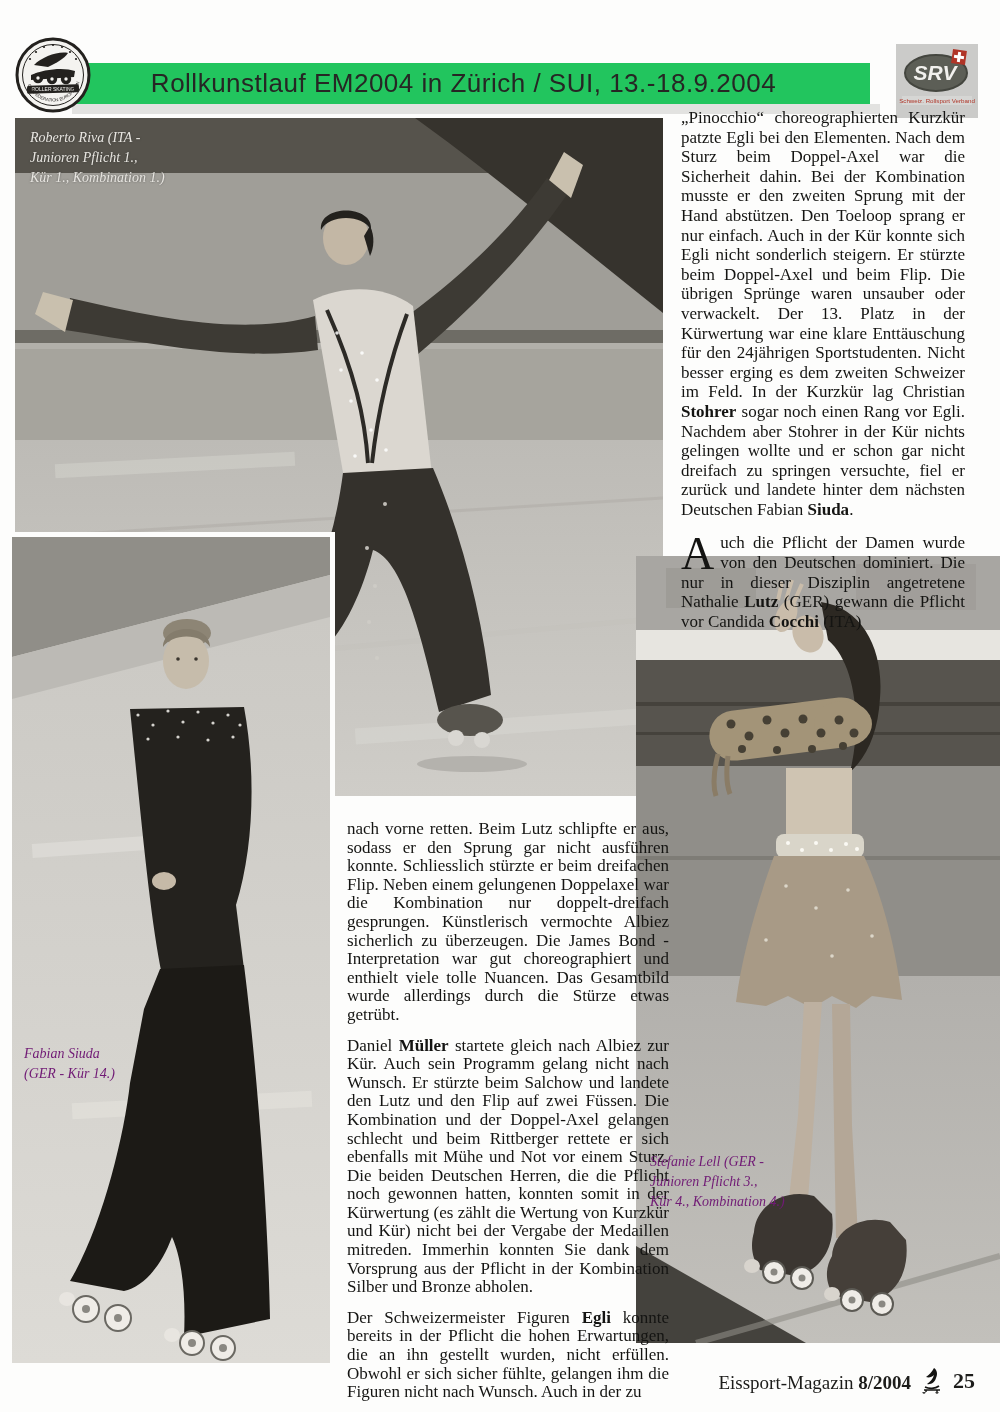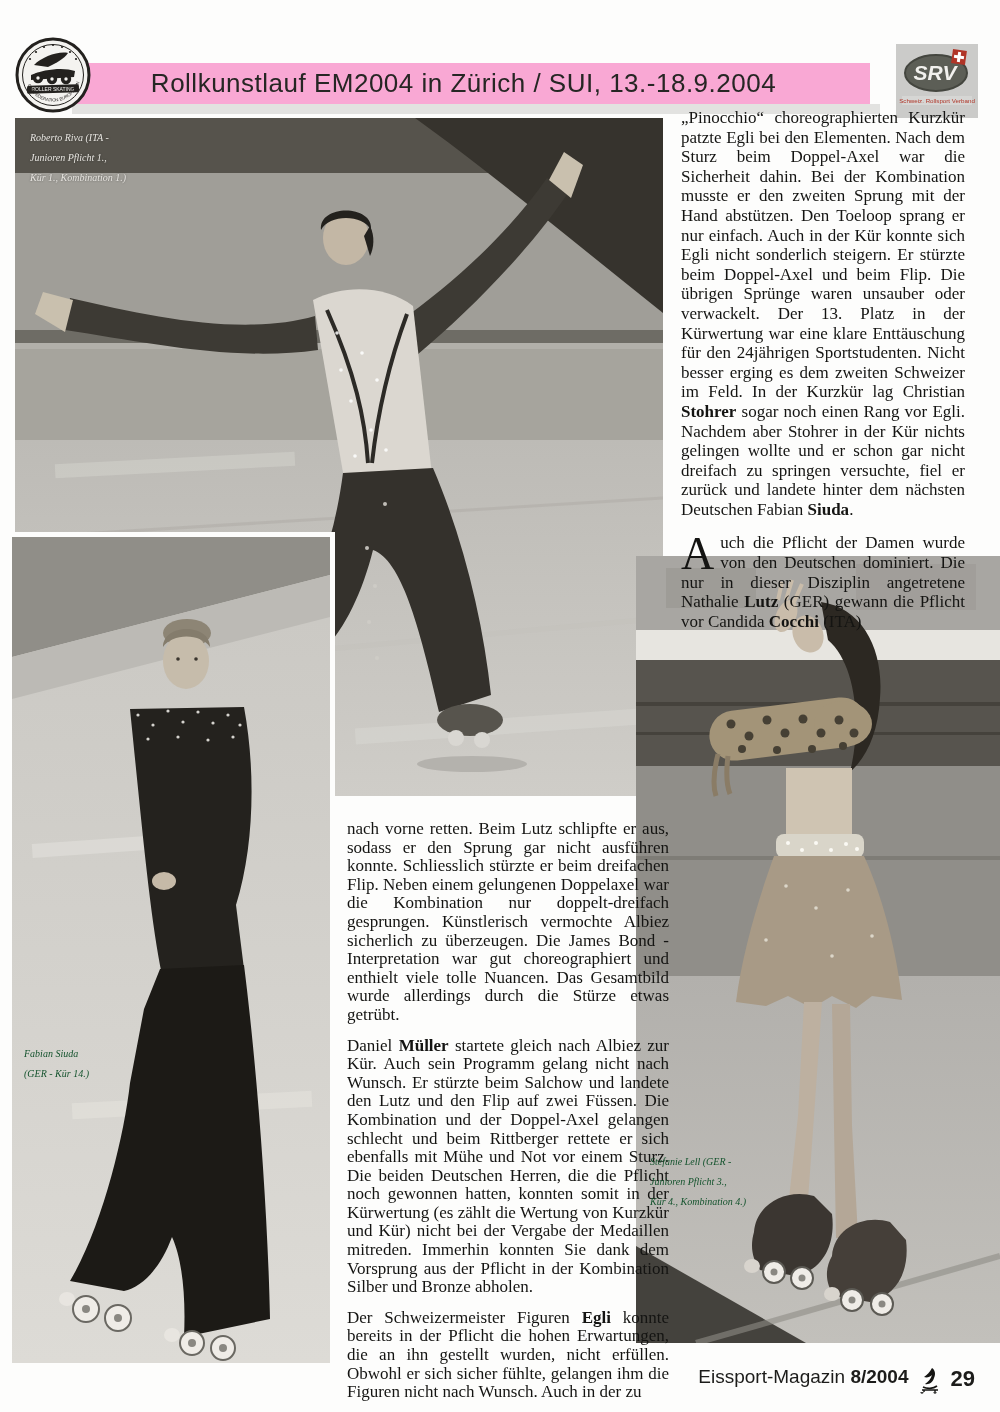--- a/index.html
+++ b/index.html
@@ -1,48 +1,48 @@
 <!DOCTYPE html>
 <html><head>
 <meta charset="utf-8">
 <style>
   html,body{margin:0;padding:0;background:#e9e9e7;}
   .page{position:relative;width:1000px;height:1412px;margin:0 auto;background:#fdfdfc;overflow:hidden;
         font-family:"Liberation Serif",serif;color:#1a1a18;}
   
-  .title-bar{position:absolute;left:57px;top:63px;width:813px;height:41px;background:#f9a8d4;
+  .title-bar{position:absolute;left:57px;top:63px;width:813px;height:41px;background:#22c55e;
              display:flex;align-items:center;justify-content:center;}
   .title-bar span{font-family:"Liberation Sans",sans-serif;font-size:26px;color:#262624;letter-spacing:.5px;}
   .title-shadow{position:absolute;left:72px;top:104px;width:808px;height:10px;background:#e2e2e0;}
   .cers-logo{position:absolute;left:14px;top:33px;width:78px;height:84px;}
   .srv-logo{position:absolute;left:896px;top:44px;width:82px;height:54px;}
   
   .photo{position:absolute;overflow:hidden;}
   .photo svg{display:block;width:100%;height:100%;}
   .photo-main{left:15px;top:118px;width:648px;height:678px;z-index:1;}
   .photo-left{left:12px;top:537px;width:318px;height:826px;z-index:2;outline:5px solid #fdfdfc;}
   .photo-right{left:636px;top:556px;width:364px;height:787px;z-index:2;}
-  .caption{position:absolute;font-style:italic;font-size:10px;line-height:20px;z-index:5;}
+  .caption{position:absolute;font-style:italic;font-size:14px;line-height:20px;z-index:5;}
   .cap-light{color:#e8e6e1;text-shadow:0 0 2px rgba(40,40,40,.55);}
-  .cap-dark{color:#14532d;}
+  .cap-dark{color:#701a75;}
   .cap-main{left:30px;top:128px;}
   .cap-left{left:24px;top:1044px;}
   .cap-right{left:650px;top:1152px;}
   
   .col{position:absolute;z-index:3;text-align:justify;font-size:17px;color:#141412;}
   .col-right{left:681px;top:108px;width:284px;line-height:19.6px;}
   .col-mid{left:347px;top:820px;width:322px;line-height:18.6px;}
   .col p{margin:0;}
   .col p+p{margin-top:12px;}
   .p-gap{margin-top:14px !important;}
   b{font-weight:bold;}
   .dropcap{float:left;font-size:46px;line-height:37px;padding:2px 6px 0 0;font-family:"Liberation Serif",serif;}
   
-  .footer{position:absolute;right:25px;top:1366px;display:flex;align-items:flex-start;gap:9px;z-index:4;
-          font-family:Liberation Sans, sans-serif;color:#1c1c1a;}
+  .footer{position:absolute;right:25px;top:1366px;display:flex;align-items:flex-end;gap:9px;z-index:4;
+          font-family:Liberation Serif, serif;color:#1c1c1a;}
   .footer .mag{font-size:19px;}
   .footer .mag b{font-weight:bold;}
   .footer .pg{font-size:22px;font-weight:bold;}
   .skate-ic{width:24px;height:28px;}
 </style>
 </head>
 <body>
 
 <div class="page">
 
@@ -307,16 +307,16 @@
   </div>
 
   <div class="footer">
     <span class="mag"><span>Eissport-Magazin</span>&nbsp;<b>8/2004</b></span>
     <svg class="skate-ic" viewBox="0 0 24 28">
       <path d="M14,2 C12,6 9,9 6,11 C9,12 12,11 14,9 C13,13 10,16 7,18 C11,19 15,16 16,12 C18,8 17,4 14,2 Z" fill="#141412"></path>
       <path d="M5,21 C9,23 15,23 19,20" stroke="#141412" stroke-width="1.6" fill="none"></path>
       <path d="M4,24 L20,24 M6,24 L6,26 M17,24 L17,26" stroke="#141412" stroke-width="1.4" fill="none"></path>
       <path d="M3,26 C3,27.5 5,27.5 5,26 M16,26 C16,27.5 18,27.5 18,26" stroke="#141412" stroke-width="1.2" fill="none"></path>
     </svg>
-    <span class="pg">29</span>
+    <span class="pg">25</span>
   </div>
 
 </div>
 
 </body></html>

